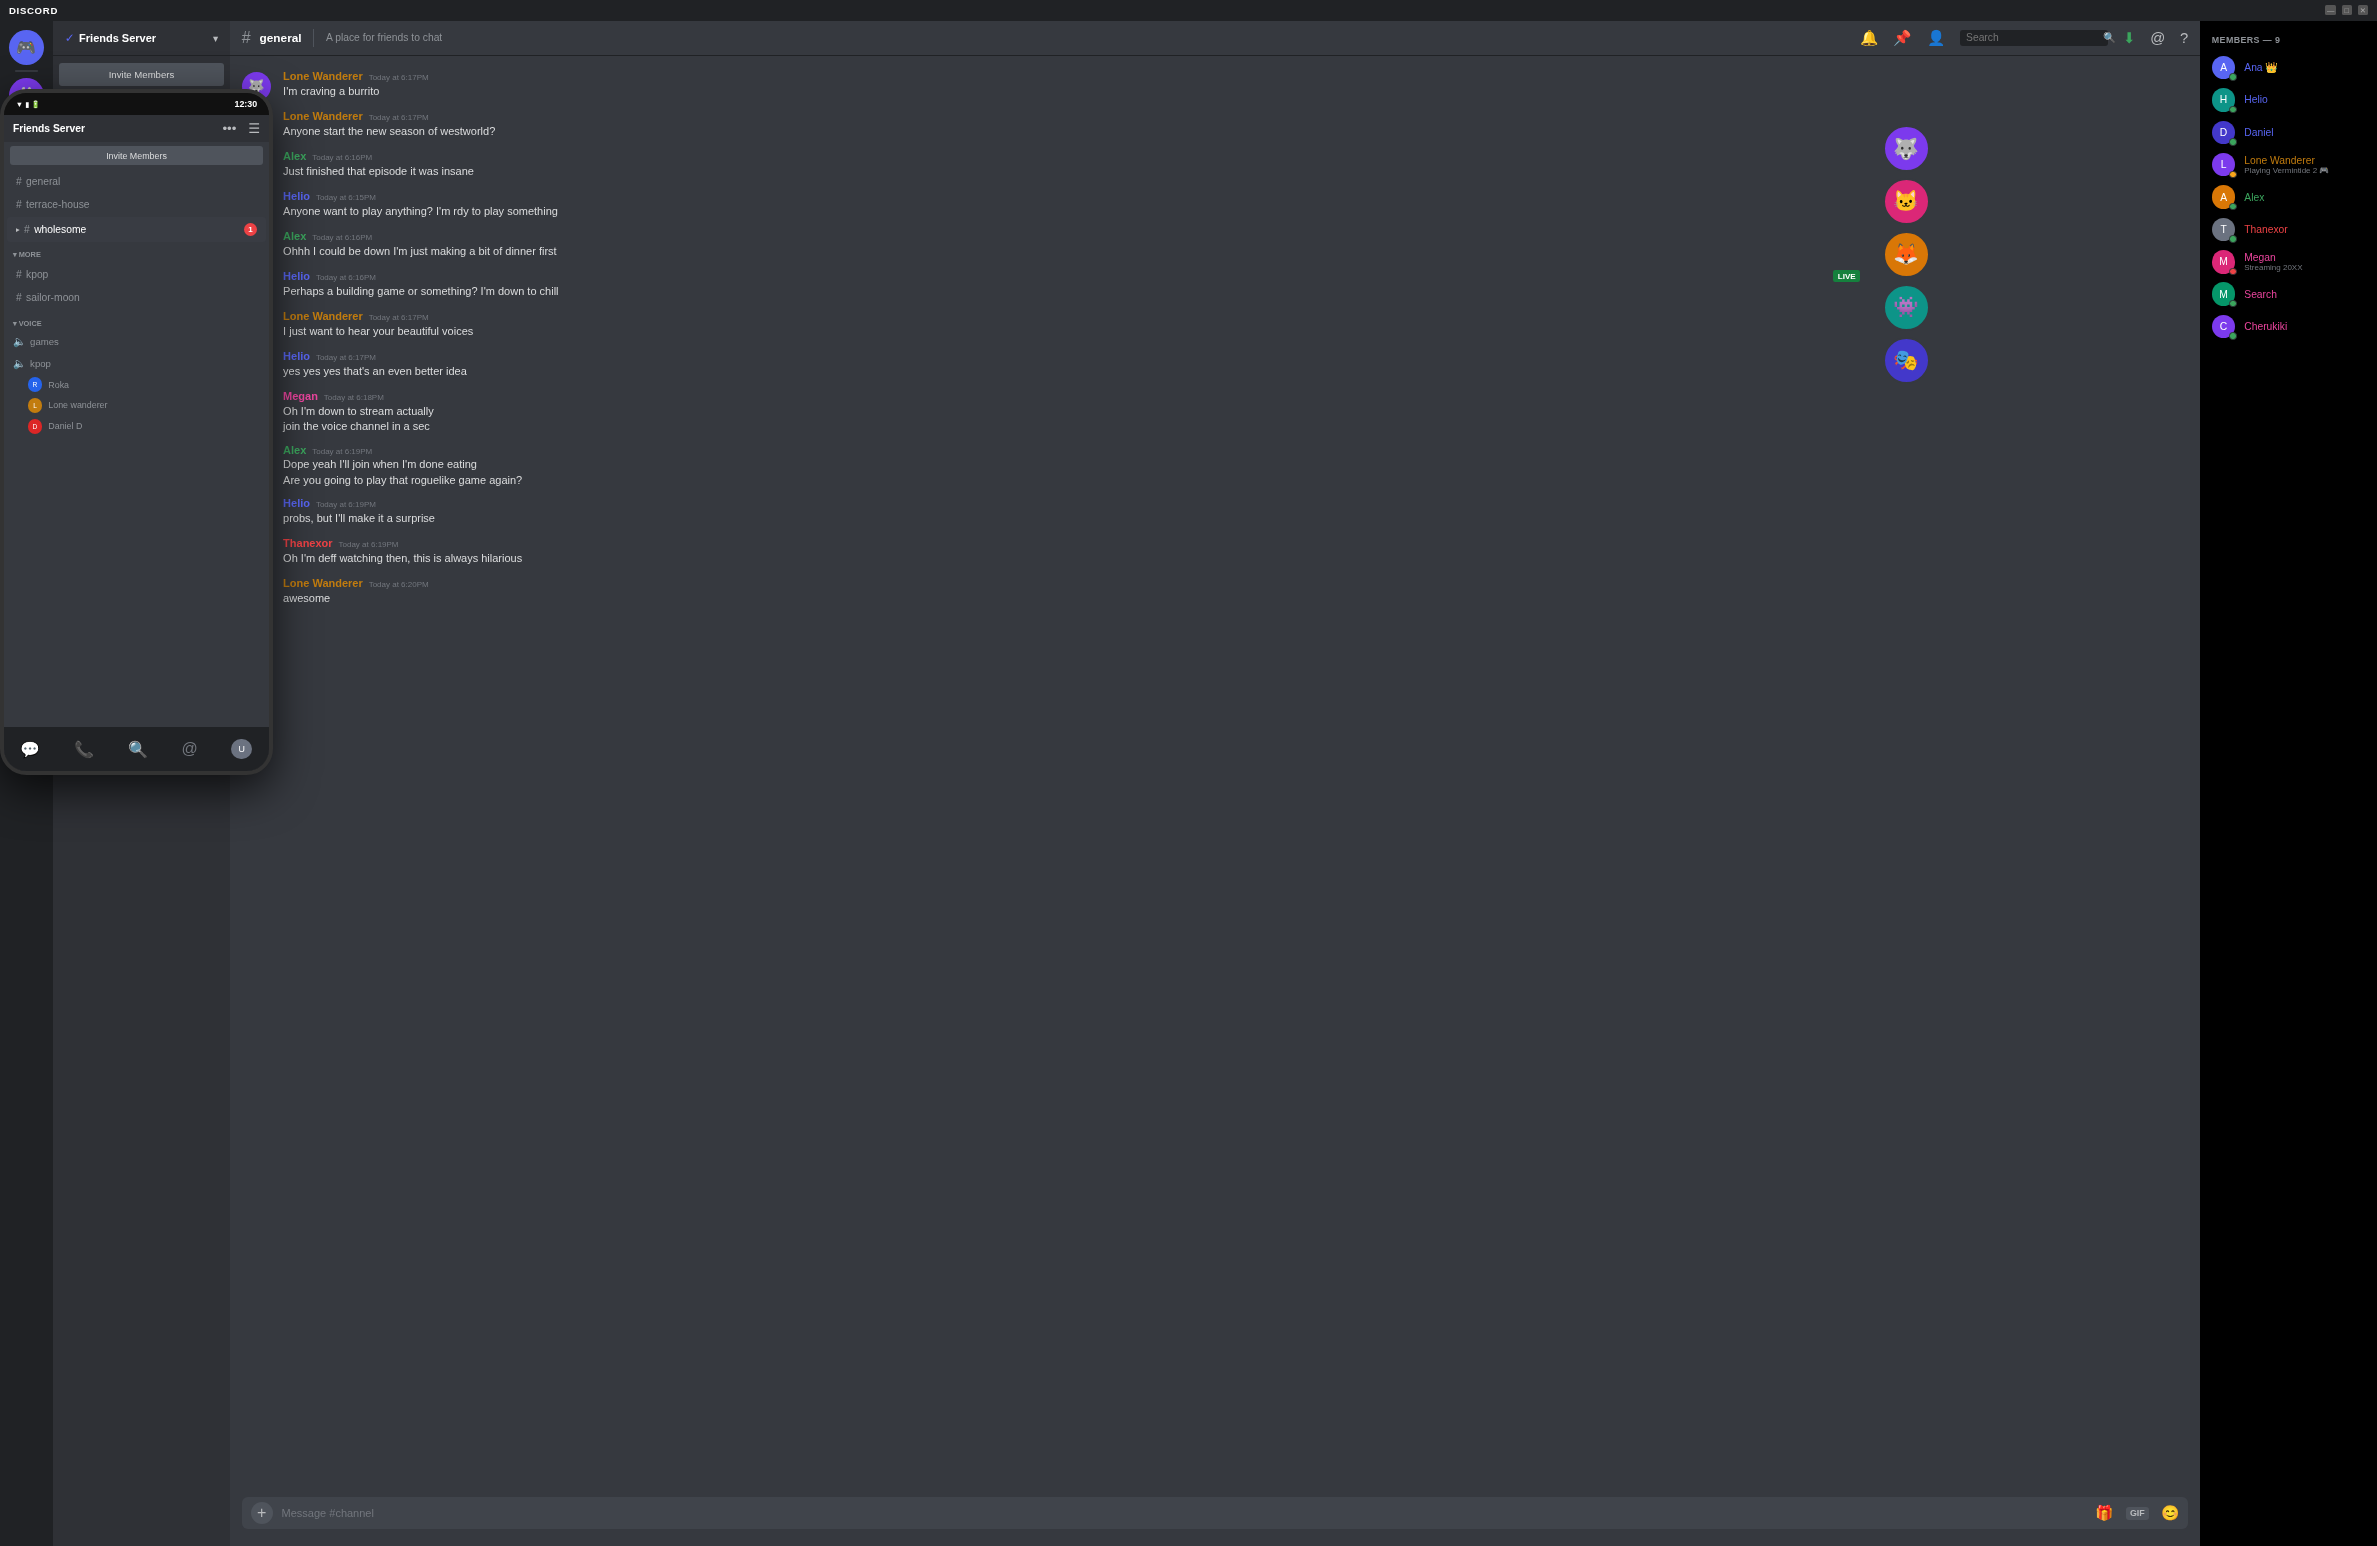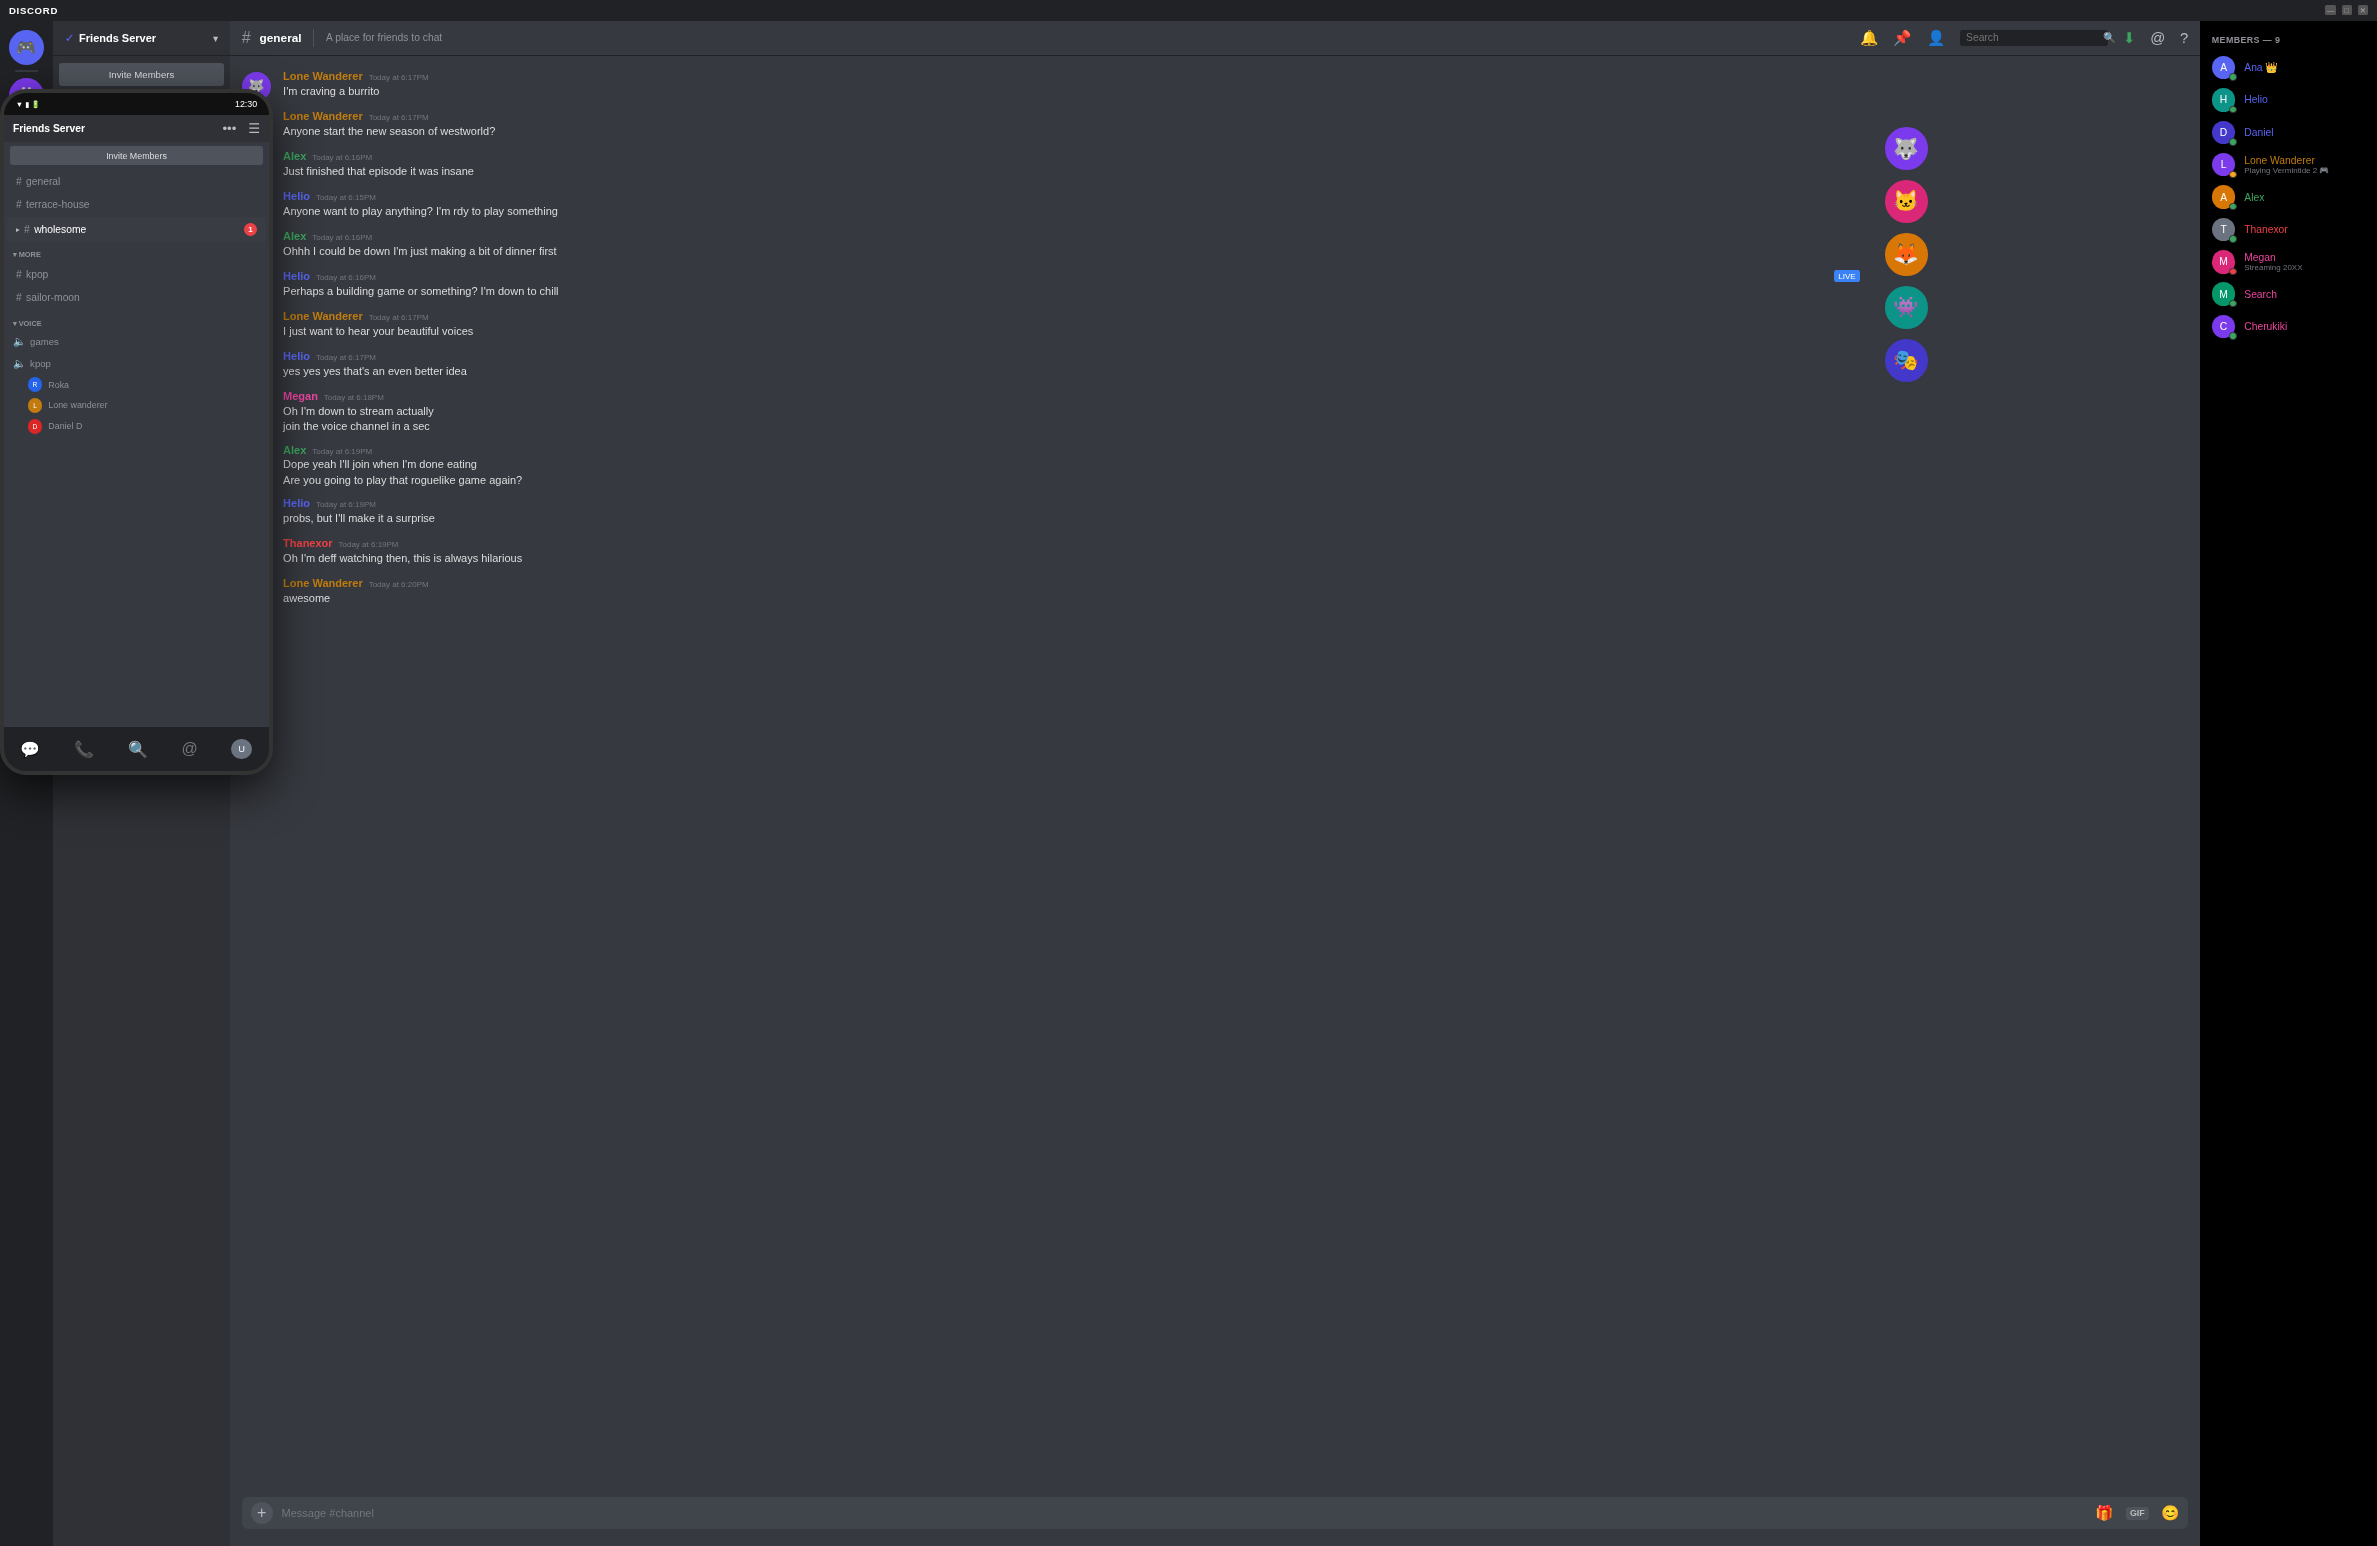--- a/index.html
+++ b/index.html
@@ -604,24 +604,24 @@
       color: #fff;
     }
 
     
     ::-webkit-scrollbar { width: 3px; }
     ::-webkit-scrollbar-track { background: transparent; }
     ::-webkit-scrollbar-thumb { background: #202225; border-radius: 1.5px; }
 
     
     .live-badge {
-      background: #3b82f6;
+      background: #15803d;
       color: #fff;
       font-size: 8px;
-      font-weight: 400;
+      font-weight: 700;
       padding: 1.5px 4.4px;
       border-radius: 2.2px;
     }
   </style>
 </head>
 <body>
 
 <div class="desktop-app">
 
   <div class="title-bar">
@@ -1015,21 +1015,21 @@
 </div>
 
 <div class="mobile-overlay">
 
   <div class="phone-notch">
     <span style="display:flex;align-items:center;gap:2.2px;">
       <span>▼</span>
       <span>▮</span>
       <span>🔋</span>
     </span>
-    <span style="font-size:8.9px;font-weight:400;">12:30</span>
+    <span style="font-size:8.9px;font-weight:700;">12:30</span>
   </div>
 
   <div class="phone-body">
 
     <div class="phone-top-bar">
       <span style="font-weight:700;font-size:10.3px;color:#fff;flex:1;">Friends Server</span>
       <span style="color:#b9bbbe;font-size:13.3px;margin-right:5.9px;">•••</span>
       <span style="color:#b9bbbe;font-size:13.3px;">☰</span>
     </div>
 

